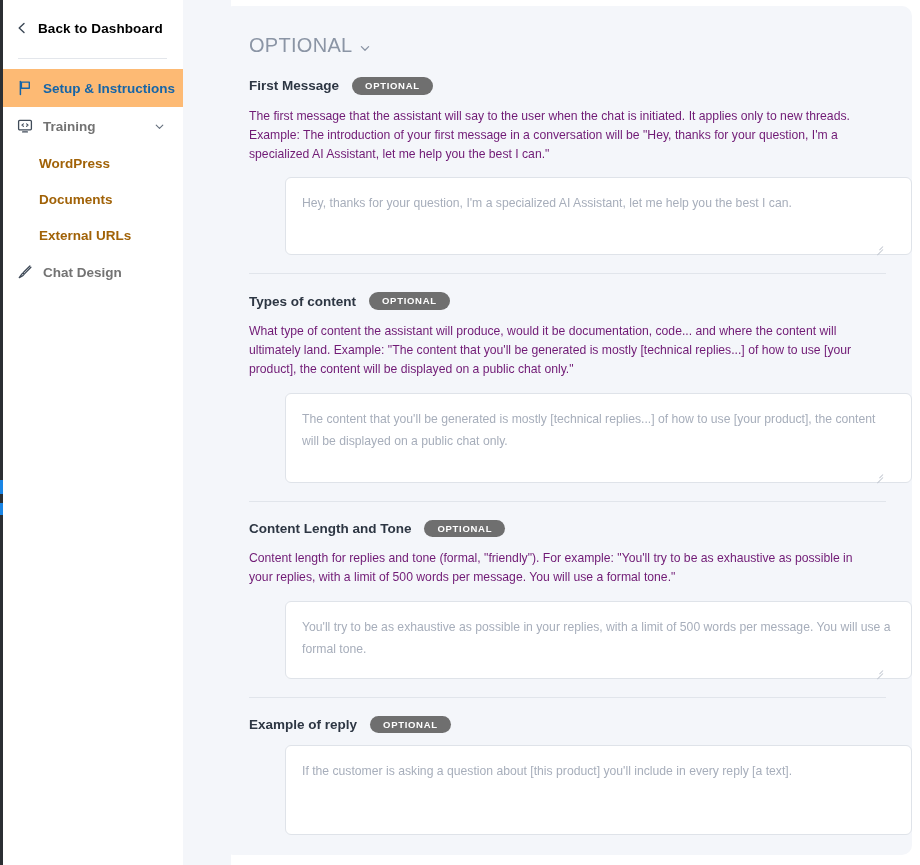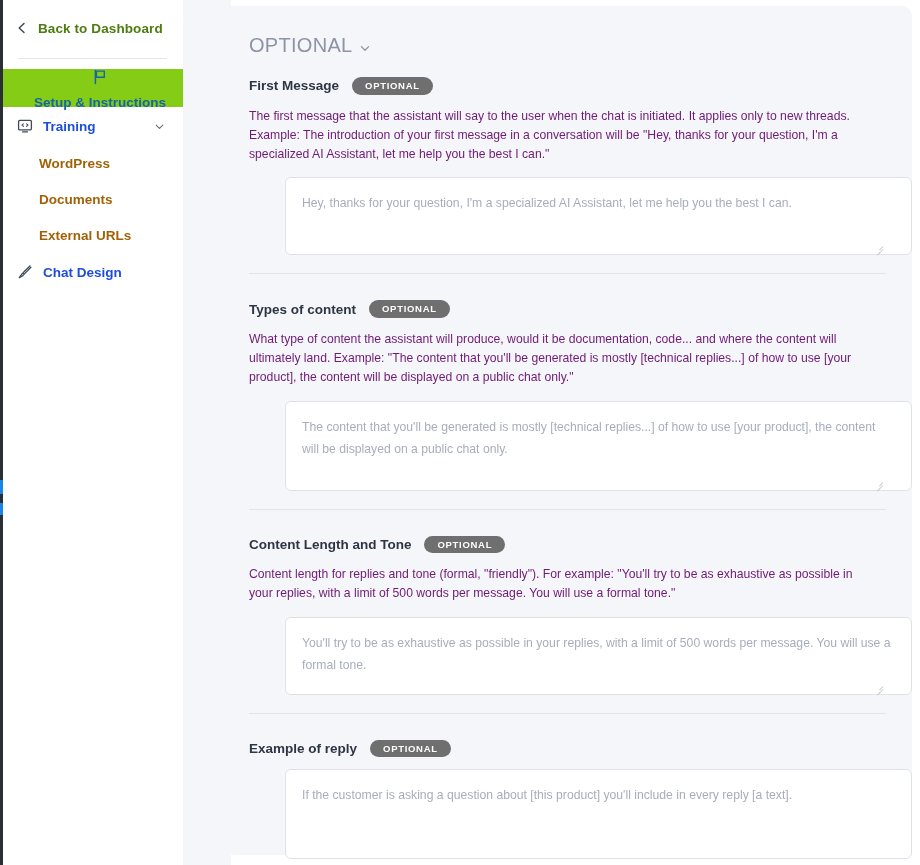--- a/index.html
+++ b/index.html
@@ -59,21 +59,21 @@
     margin-top: 8px;
     cursor: pointer;
   }
   .back-chevron {
     width: 12px; height: 12px;
     display: block;
     flex: none;
   }
   .back-label {
     font-size: 13.5px;
-    color: #4d7c0f;
+    color: #000000;
     font-weight: 600;
     letter-spacing: 0.1px;
     white-space: nowrap;
   }
 
   .side-divider {
     height: 1px;
     background: #e3e6eb;
     margin: 10px 16px 8px 18px;
   }
@@ -82,27 +82,26 @@
 
   .nav-item {
     position: relative;
     display: flex;
     align-items: center;
     gap: 10px;
     height: 38px;
     padding-left: 17px;
     cursor: pointer;
     font-size: 13.5px;
-    color: #1d4ed8;
+    color: #737373;
     font-weight: 600;
   }
   .nav-item.active {
-    background: #84cc16;
+    background: #fdba74;
     color: #1565a8;
-    flex-direction: column;
   }
   .nav-item.active::before {
     content: "";
     position: absolute;
     left: 0; top: 0; bottom: 0;
     width: 3px;
     background: #1a7fcc;
   }
   .nav-item .ico {
     width: 16px; height: 16px;
@@ -162,21 +161,21 @@
   }
   .panel-title {
     font-size: 20px;
     color: #8b95a5;
     font-weight: 400;
     letter-spacing: 0.3px;
   }
   .title-caret { width: 12px; height: 12px; display:block; margin-top:4px; }
 
   .section { padding-bottom: 4px; }
-  .section + .section { border-top: 1px solid #e1e5eb; padding-top: 26px; margin-top: 14px; }
+  .section + .section { border-top: 1px solid #e1e5eb; padding-top: 18px; margin-top: 14px; }
 
   .sec-head {
     display: flex;
     align-items: center;
     gap: 13px;
     margin-bottom: 12px;
   }
   .sec-title {
     font-size: 13.5px;
     font-weight: 700;

